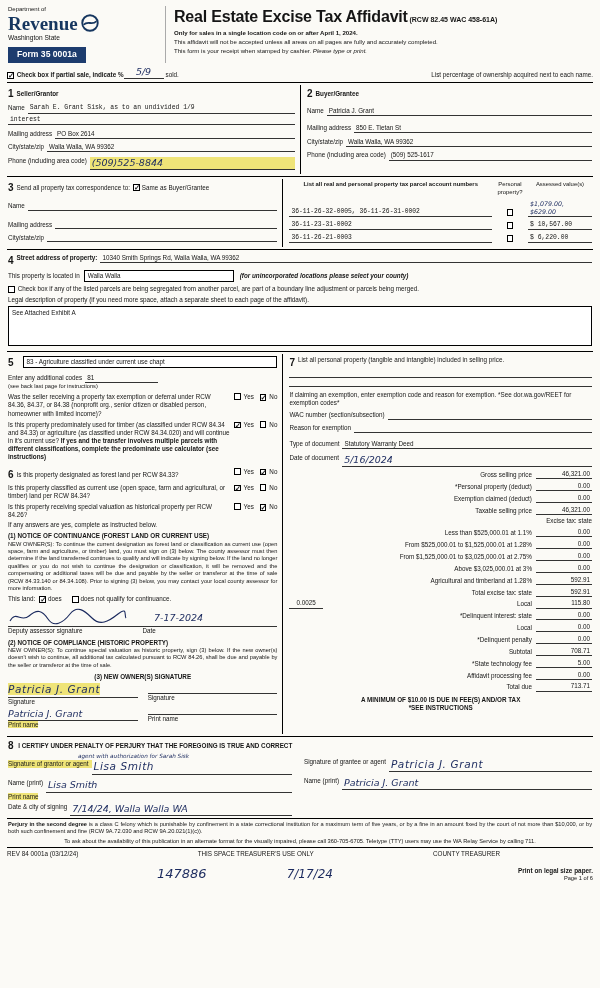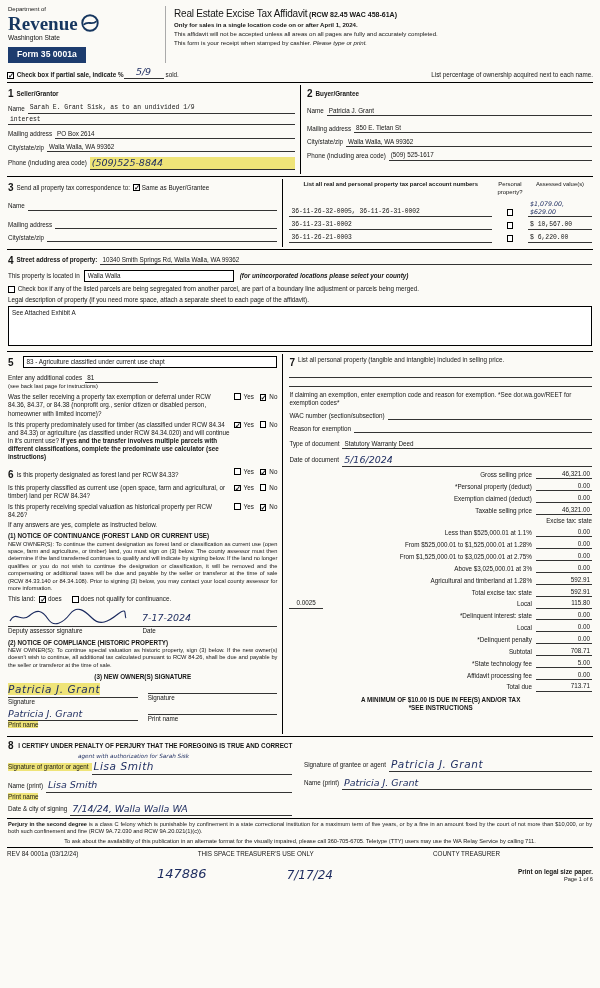--- a/index.html
+++ b/index.html
@@ -12,34 +12,34 @@
 .thick{border:0;border-top:1.6px solid #000;margin:3px 0 2px}
 .thin{border:0;border-top:0.8px solid #000;margin:2px 0}
 
 .hdr{display:flex;gap:7px;padding:1px 1px 0}
 .logo{width:150px}
 .logo .small{font-size:6px}
 .logo .rev{font-family:"Liberation Serif",serif;font-size:19px;font-weight:bold;color:#16365f;line-height:1;display:flex;align-items:center;gap:3px}
 .logo .sub{font-size:6.6px;margin-top:1px}
 .formno{display:inline-block;background:#1d3c6e;color:#fff;font-weight:bold;font-size:8.6px;padding:2px 9px;margin-top:5px}
 .titleblock{flex:1;border-left:1px solid #aaa;padding-left:8px;padding-top:1px}
-.title{font-size:10px;font-weight:normal;letter-spacing:-0.2px}
+.title{font-size:16px;font-weight:bold;letter-spacing:-0.2px}
 .titleref{font-size:7px;font-weight:bold}
 .note{font-size:6.1px;margin-top:1px}
 
 .cb{display:inline-block;width:6.8px;height:6.8px;border:1px solid #000;font-size:7.4px;line-height:5.6px;
   text-align:center;vertical-align:-1px;background:#fff;font-weight:bold}
 
 .hw{font-family:"DejaVu Sans",sans-serif;font-style:italic;color:#1b2a5e}
 .hwb{font-size:9.5px}
 .sig{font-size:10.5px;letter-spacing:0.6px;white-space:nowrap}
 .hl{background:#efe478}
 .mono{font-family:"Liberation Mono",monospace;font-size:6.4px}
 
-.fld{display:flex;align-items:center;margin-top:4.5px}
+.fld{display:flex;align-items:flex-start;margin-top:4.5px}
 .fld .lb{white-space:nowrap;padding-right:3px}
 .fld .ln{flex:1;border-bottom:0.8px solid #333;min-height:8.5px;padding:0 2px}
 
 .cols{display:flex;align-items:stretch}
 .c50l{width:50%;padding:2px 5px 4px 1px}
 .c50r{width:50%;border-left:0.8px solid #000;padding:2px 1px 4px 6px}
 .c47l{width:47%;padding:2px 5px 4px 1px}
 .c53r{width:53%;border-left:0.8px solid #000;padding:2px 1px 4px 6px}
 .secnum{font-size:10px;font-weight:bold;margin-right:3px;vertical-align:-1px}
 
@@ -276,21 +276,21 @@
         <span>This land:</span>
         <span class="cb" style="margin-left:4px">✓</span>
         <span style="margin-left:2px">does</span>
         <span class="cb" style="margin-left:10px"></span>
         <span style="margin-left:2px">does not qualify for continuance.</span>
       </div>
       <div style="display:flex;align-items:flex-end;margin-top:4px;border-bottom:0.8px solid #333;padding-bottom:1px">
         <svg width="120" height="17" viewBox="0 0 120 17">
           <path d="M2 13 C8 2,13 15,21 8 S34 2,40 11 S55 15,62 6 S76 2,84 10 S100 14,110 6 S116 8,118 10" stroke="#1b2a5e" stroke-width="1.1" fill="none"></path>
         </svg>
-        <span class="hw hwb" style="margin-left:14px">7-17-2024</span>
+        <span class="hw hwb" style="margin-left:26px">7-17-2024</span>
       </div>
       <div style="display:flex">
         <span>Deputy assessor signature</span>
         <span style="margin-left:60px">Date</span>
       </div>
       <div class="bold" style="margin-top:4px">(2) NOTICE OF COMPLIANCE (HISTORIC PROPERTY)</div>
       <div class="tiny justify">NEW OWNER(S): To continue special valuation as historic property, sign (3) below. If the new owner(s) doesn't wish to continue, all additional tax calculated pursuant to RCW 84.26, shall be due and payable by the seller or transferor at the time of sale.</div>
       <div class="bold" style="margin-top:4px;text-align:center">(3) NEW OWNER(S) SIGNATURE</div>
       <div style="display:flex;gap:10px;margin-top:2px">
         <div style="flex:1">
@@ -453,21 +453,21 @@
   <div class="tiny justify" style="padding:0 1px">
     <b>Perjury in the second degree</b><span> is a class C felony which is punishable by confinement in a state correctional institution for a maximum term of five years, or by a fine in an amount fixed by the court of not more than $10,000, or by both such confinement and fine (RCW 9A.72.030 and RCW 9A.20.021(1)(c)).</span>
   </div>
   <div class="tiny center" style="margin-top:2px">To ask about the availability of this publication in an alternate format for the visually impaired, please call 360-705-6705. Teletype (TTY) users may use the WA Relay Service by calling 711.</div>
   <hr class="thin">
   <div style="display:flex;align-items:flex-start">
     <span>REV 84 0001a (03/12/24)</span>
     <span style="flex:1;text-align:center">THIS SPACE TREASURER'S USE ONLY</span>
     <span style="width:160px;text-align:left">COUNTY TREASURER</span>
   </div>
-  <div style="display:flex;align-items:flex-end;margin-top:8px">
+  <div style="display:flex;align-items:center;margin-top:8px">
     <span class="hw" style="font-size:13px;margin-left:150px">147886</span>
     <span class="hw" style="font-size:12px;margin-left:80px">7/17/24</span>
     <span style="flex:1"></span>
     <span style="text-align:right">
       <div class="bold" style="font-size:6.4px">Print on legal size paper.</div>
       <div class="tiny" style="text-align:right">Page 1 of 6</div>
     </span>
   </div>
 
 </div>

